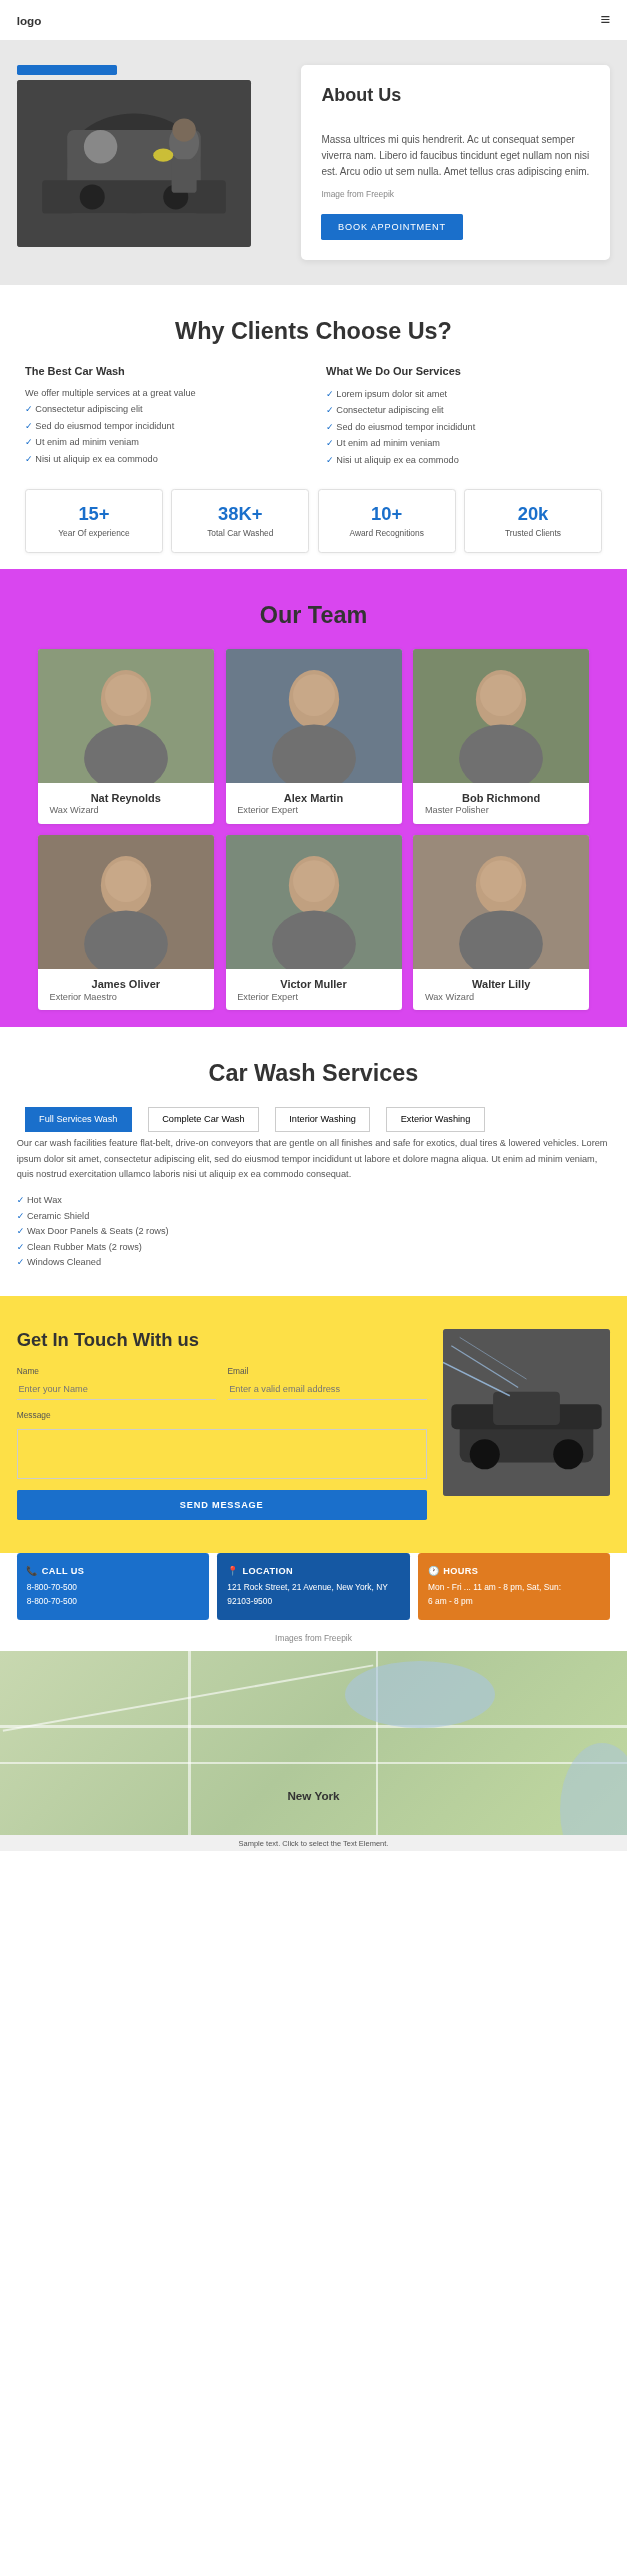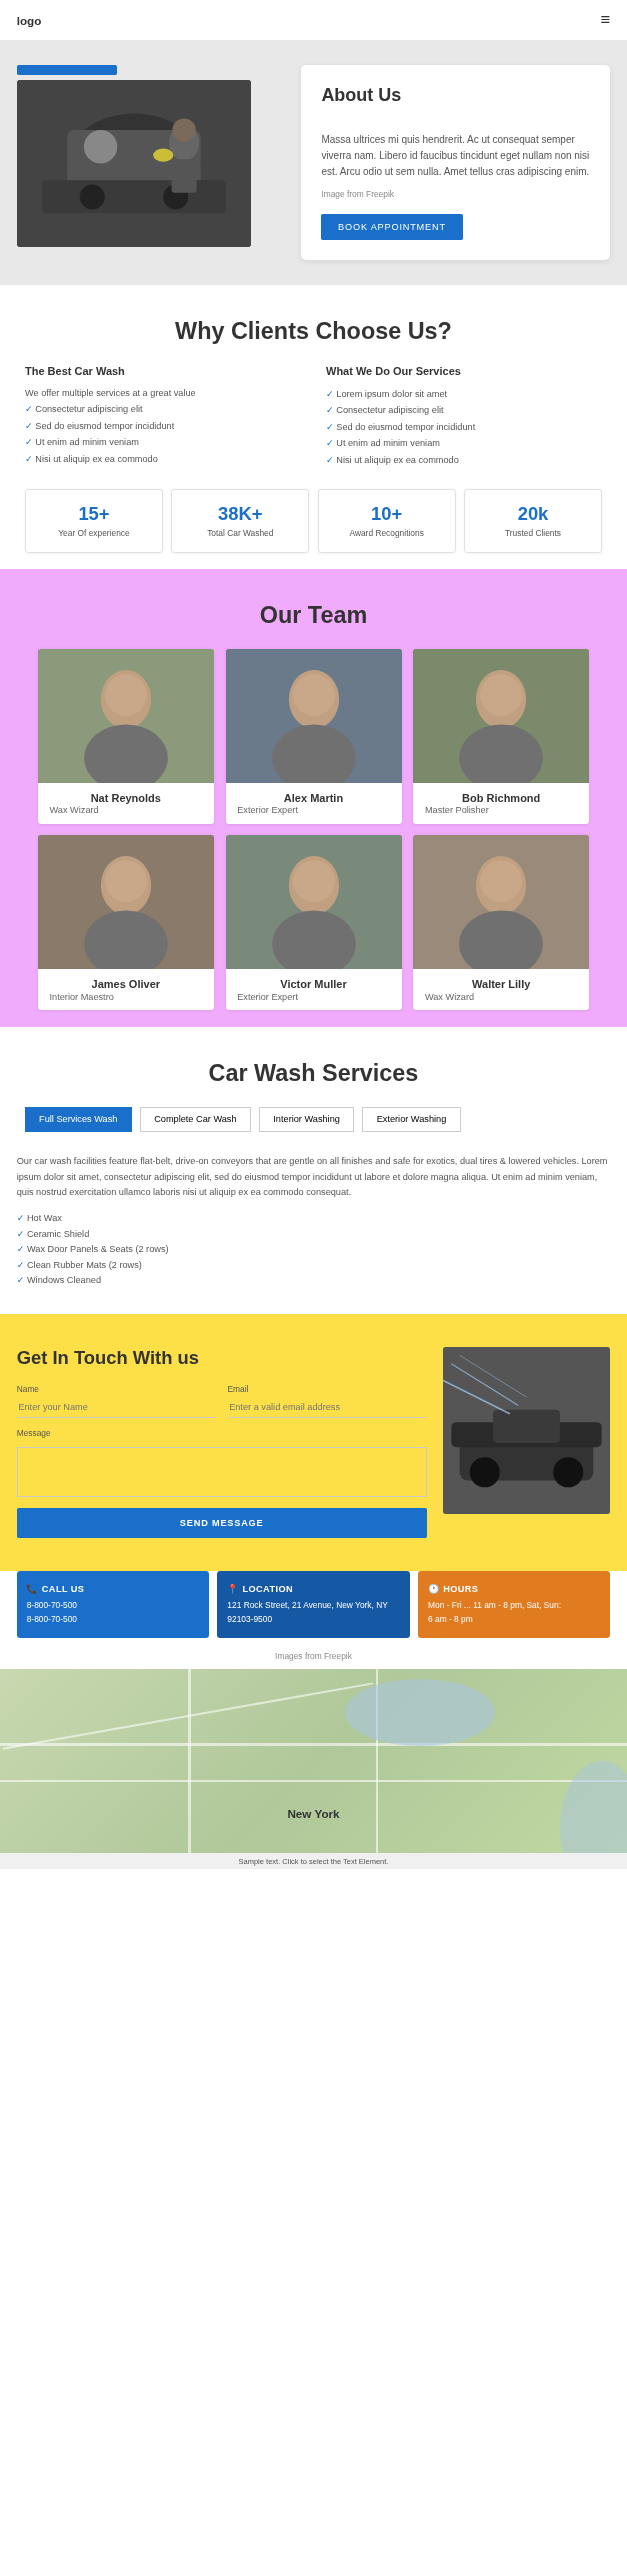--- a/index.html
+++ b/index.html
@@ -32,32 +32,32 @@
     .why-col p { font-size: 9.2px; color: #555; line-height: 1.7; }
     .why-col ul { list-style: none; padding: 0; }
     .why-col ul li { font-size: 9.2px; color: #555; line-height: 1.8; }
     .why-col ul li::before { content: "✓ "; color: #1a6fcb; }
     .stats-row { display: flex; gap: 8.4px; justify-content: space-between; }
     .stat-box { flex: 1; background: #fff; border: 0.8px solid #e0e0e0; border-radius: 3.3px; padding: 13.4px 8.4px; text-align: center; box-shadow: 0 0.8px 3.3px rgba(0,0,0,0.05); }
     .stat-num { font-size: 18.4px; font-weight: bold; color: #1a6fcb; }
     .stat-label { font-size: 8.4px; color: #555; margin-top: 3.3px; }
 
     
-    .team-section { padding: 33px 16.7px 16.7px; background: #f0abfc; }
+    .team-section { padding: 33px 16.7px 16.7px; background: #d946ef; }
     .team-grid { display: flex; flex-wrap: wrap; gap: 11.7px; justify-content: center; margin-top: 16.7px; }
     .team-card { background: #fff; border-radius: 3.3px; width: 176px; overflow: hidden; box-shadow: 0 0.8px 3.3px rgba(0,0,0,0.08); }
     .team-photo { width: 100%; height: 134px; background: #aaa; display: flex; align-items: center; justify-content: center; overflow: hidden; }
     .team-photo svg { width: 100%; height: 100%; }
     .team-info { padding: 8.4px 11.7px; }
     .team-name { font-size: 11px; font-weight: bold; text-align: center; }
     .team-role { font-size: 9.2px; color: #666; margin-top: 1.7px; }
 
     
     .services-section { padding: 33px 16.7px 25px; }
-    .tabs-row { display: flex; gap: 8px; margin-bottom: 22px; padding-left: 8px; }
+    .tabs-row { display: flex; gap: 16px; margin-bottom: 4px; padding-left: 8px; }
     .tab { padding: 6.7px 13.4px; font-size: 9.2px; cursor: pointer; border: 0.8px solid #ccc; background: #fff; }
     .tab.active { background: #1a6fcb; color: #fff; border-color: #1a6fcb; }
     .services-content { font-size: 9.2px; color: #555; line-height: 1.7; }
     .services-content p { margin-bottom: 10px; }
     .services-list { list-style: none; }
     .services-list li::before { content: "✓ "; color: #1a6fcb; }
 
     
     .contact-section { padding: 33px 16.7px; background: #fde047; }
     .contact-inner { display: flex; gap: 16.7px; }
@@ -228,21 +228,21 @@
     <div class="team-photo" style="background:#8a7a6a">
       <svg viewBox="0 0 210 160" xmlns="http://www.w3.org/2000/svg">
         <rect width="210" height="160" fill="#8a7a6a"></rect>
         <ellipse cx="105" cy="60" rx="30" ry="35" fill="#c0a080"></ellipse>
         <ellipse cx="105" cy="130" rx="50" ry="40" fill="#707070"></ellipse>
         <circle cx="105" cy="55" r="25" fill="#c8a888"></circle>
       </svg>
     </div>
     <div class="team-info">
       <div class="team-name">James Oliver</div>
-      <div class="team-role">Interior Maestro</div>
+      <div class="team-role">Exterior Maestro</div>
     </div>
       </div>
       <div class="team-card">
     <div class="team-photo" style="background:#7a8a7a">
       <svg viewBox="0 0 210 160" xmlns="http://www.w3.org/2000/svg">
         <rect width="210" height="160" fill="#7a8a7a"></rect>
         <ellipse cx="105" cy="60" rx="30" ry="35" fill="#c0a080"></ellipse>
         <ellipse cx="105" cy="130" rx="50" ry="40" fill="#707070"></ellipse>
         <circle cx="105" cy="55" r="25" fill="#c8a888"></circle>
       </svg>

